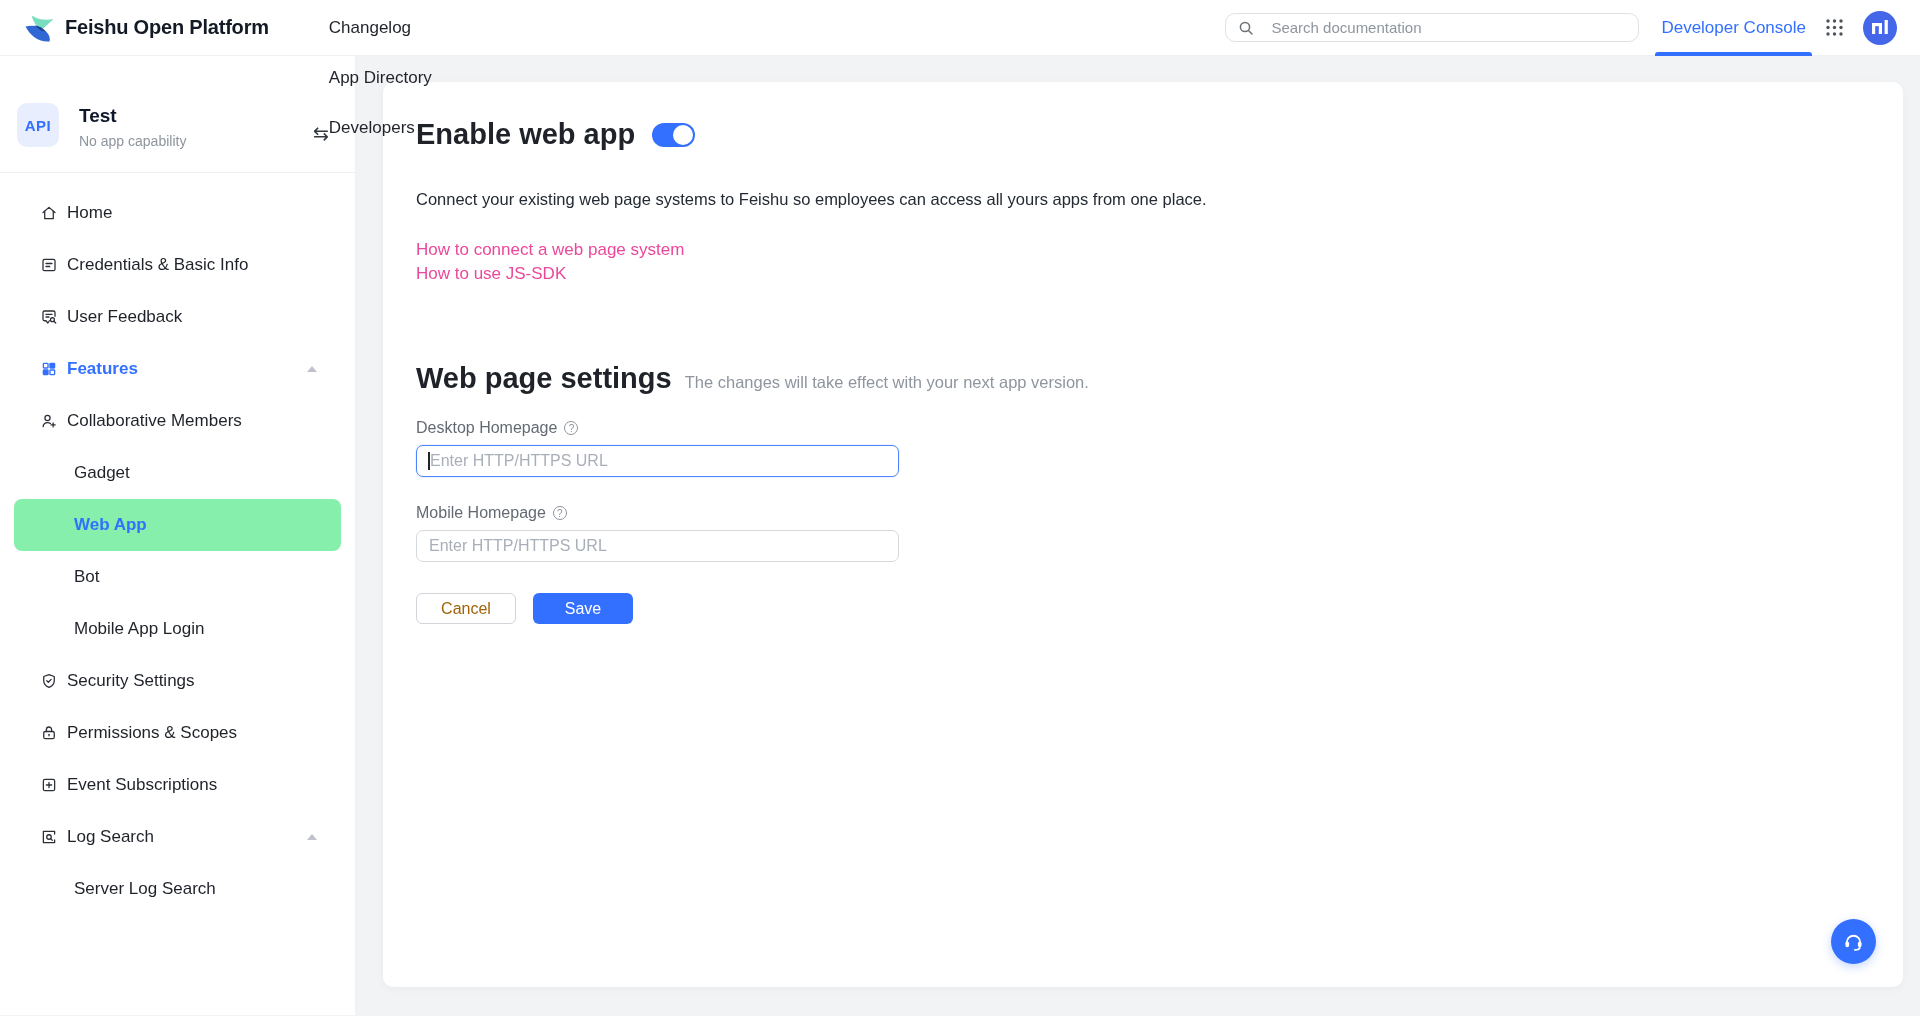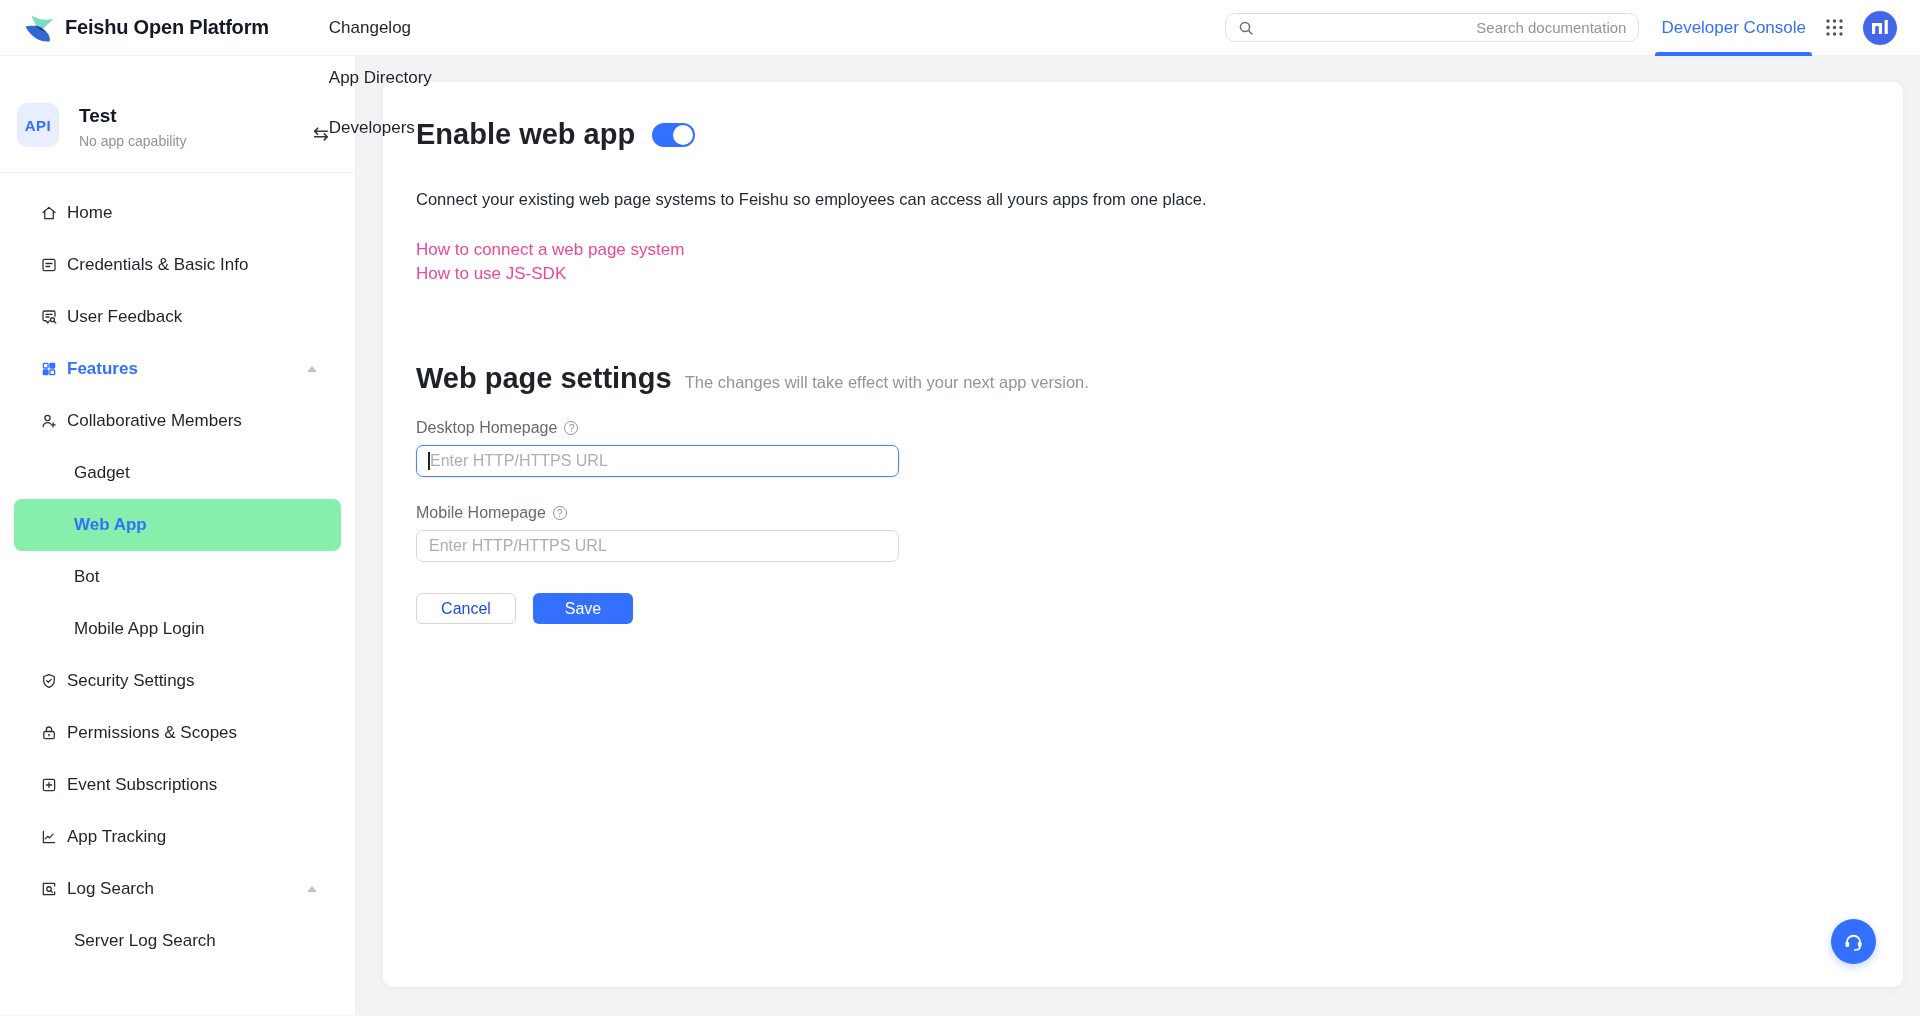--- a/index.html
+++ b/index.html
@@ -21,21 +21,21 @@
   .brand-name { font-size:20px; font-weight:700; color:#141a25; margin-left:9px; letter-spacing:-0.2px; }
   .nav-links { display:flex; margin-left:60px; gap:30px;flex-direction:column; }
   .nav-link { font-size:17px; color:#1f2329; cursor:pointer; white-space:nowrap; }
   .search-box {
     margin-left:auto; width:414px; height:29px; border:1px solid #dfe1e5; border-radius:10px;
     display:flex; align-items:center; padding:0 12px; background:#fff; cursor:text;
   }
   .search-box svg { flex:0 0 auto; }
   .search-input {
     border:none; outline:none; background:transparent; margin-left:17px; width:100%;
-    font-size:15px; font-family:"Liberation Sans",sans-serif; color:#0f766e;text-align:right;
+    font-size:15px; font-family:"Liberation Sans",sans-serif; color:#0f766e;
   }
   .search-input::placeholder { color:#8f959e; }
   .console-link {
     margin-left:22px; color:#3370ff; font-size:17px; font-weight:500; cursor:pointer;
     position:relative; height:56px; display:flex; align-items:center; white-space:nowrap;
   }
   .console-link .underline {
     position:absolute; left:-6px; right:-6px; bottom:0; height:4px;
     background:#3370ff; border-radius:3px 3px 0 0;
   }
@@ -124,21 +124,21 @@
   .input-wrap.focused .url-input { border:1.5px solid #4e83ff; box-shadow:0 0 0 1px rgba(51,112,255,.08); padding-left:13px; }
   .input-wrap.focused::after {
     content:""; position:absolute; left:12px; top:7px; width:1.5px; height:18px; background:#1f2329;
   }
   .btn-row { margin-top:31px; display:flex; }
   .btn {
     height:31px; width:100px; border-radius:6px; font-size:16px; cursor:pointer;
     display:flex; align-items:center; justify-content:center;
     font-family:"Liberation Sans",sans-serif;
   }
-  .btn-cancel { background:#fff; border:1px solid #d2d5d9; color:#1d4ed8; }
+  .btn-cancel { background:#fff; border:1px solid #d2d5d9; color:#a16207; }
   .btn-save { background:#3370ff; border:none; color:#fff; margin-left:17px; }
 
   .help-fab {
     position:fixed; right:44px; bottom:52px; width:45px; height:45px; border-radius:50%;
     background:#3370ff; display:flex; align-items:center; justify-content:center; cursor:pointer;
     box-shadow:0 3px 10px rgba(51,112,255,.28);
   }
 </style>
 </head>
 <body>
@@ -305,29 +305,20 @@
       <div class="menu-item">
         <span class="mi-icon">
           <svg width="18" height="18" viewBox="0 0 24 24" fill="none" stroke="#2b2f36" stroke-width="1.7" stroke-linecap="round">
             <rect x="4.5" y="4.5" width="15" height="15" rx="2"></rect>
             <path d="M12 8.5 v7 M8.5 12 h7"></path>
           </svg>
         </span>
         <span class="mi-label">Event Subscriptions</span>
       </div>
 
-      <div class="menu-item">
-        <span class="mi-icon">
-          <svg width="18" height="18" viewBox="0 0 24 24" fill="none" stroke="#2b2f36" stroke-width="1.7" stroke-linecap="round" stroke-linejoin="round">
-            <path d="M4.5 4.5 V19.5 H19.5"></path>
-            <path d="M7 14.5 l3.2-3.4 2.6 2.1 4.6-5"></path>
-          </svg>
-        </span>
-        <span class="mi-label">App Tracking</span>
-      </div>
 
       <div class="menu-item">
         <span class="mi-icon">
           <svg width="18" height="18" viewBox="0 0 24 24" fill="none" stroke="#2b2f36" stroke-width="1.7" stroke-linecap="round" stroke-linejoin="round">
             <path d="M19.5 8 V4.5 H4.5 v15 H19.5 V16"></path>
             <circle cx="12" cy="12" r="3"></circle>
               <path d="M14.2 14.2 L16.5 16.5"></path>
           </svg>
         </span>
         <span class="mi-label">Log Search</span>

